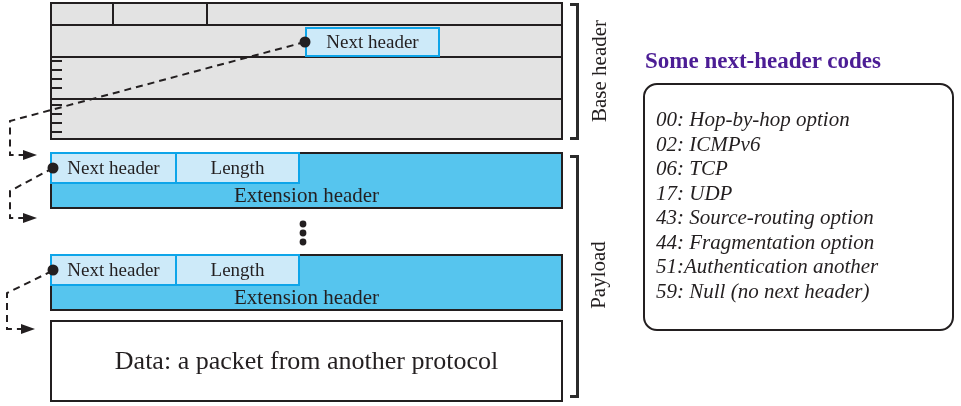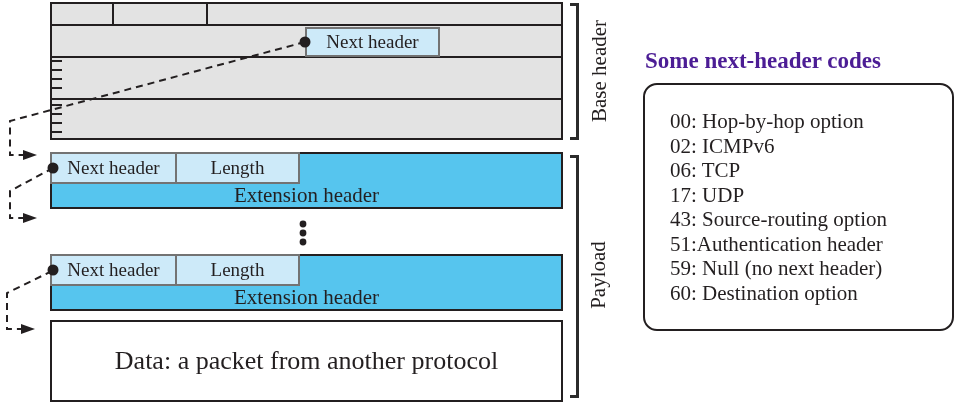--- a/index.html
+++ b/index.html
@@ -5,41 +5,41 @@
   html,body{margin:0;padding:0;background:#ffffff;}
   .stage{
     position:relative;width:961px;height:406px;overflow:hidden;
     font-family:"Liberation Serif","DejaVu Serif",serif;color:#231f20;background:#ffffff;
   }
   .abs{position:absolute;box-sizing:border-box;}
   .box-gray{background:#e3e3e3;border:2px solid #231f20;}
   .hline{background:#231f20;height:2px;}
   .vline{background:#231f20;width:2px;}
   .cell{
-    background:#cdeaf9;border:2px solid #737373;
+    background:#cdeaf9;border:2px solid #0ea5e9;
     display:flex;align-items:center;justify-content:center;
     font-size:19px;white-space:nowrap;
   }
   .ext-box{background:#56c5ee;border:2px solid #231f20;}
   .ext-label{
     display:flex;align-items:center;justify-content:center;
     font-size:21px;white-space:nowrap;text-align:center;
   }
   .data-box{
     background:#ffffff;border:2px solid #231f20;
     display:flex;align-items:center;justify-content:center;font-size:26px;
   }
   .bracket{border-top:3px solid #2b2b2b;border-right:3px solid #2b2b2b;border-bottom:3px solid #2b2b2b;}
   .vlabel{
     display:flex;align-items:center;justify-content:center;
     transform:rotate(-90deg);font-size:21px;white-space:nowrap;
   }
   .legend-title{font-weight:bold;font-size:23px;color:#4c1d95;white-space:nowrap;}
   .legend-box{background:#ffffff;border:2px solid #231f20;border-radius:14px;}
-  .legend-list{list-style:none;margin:14px;padding:10px 4px 0 11px;font-size:21px;line-height:24.5px;}
+  .legend-list{list-style:none;margin:0;padding:22px 4px 0 11px;font-size:21px;line-height:24.5px;font-style:italic;}
   svg.overlay{position:absolute;left:0;top:0;pointer-events:none;}
 </style>
 </head>
 <body>
 
 <div class="stage">
 
   <div class="abs box-gray" style="left:50px;top:2px;width:513px;height:138px;"></div>
 
   <div class="abs hline" style="left:52px;top:24px;width:509px;"></div>
@@ -82,23 +82,23 @@
   <div class="abs vlabel" style="left:538px;top:264px;width:120px;height:22px;">Payload</div>
 
   <div class="abs legend-title" style="left:645px;top:48px;">Some next-header codes</div>
   <div class="abs legend-box" style="left:643px;top:83px;width:311px;height:248px;">
     <ul class="legend-list">
       <li>00: Hop-by-hop option</li>
       <li>02: ICMPv6</li>
       <li>06: TCP</li>
       <li>17: UDP</li>
       <li>43: Source-routing option</li>
-      <li>51:Authentication header</li>
+      <li>44: Fragmentation option</li>
+      <li>51:Authentication another</li>
       <li>59: Null (no next header)</li>
-      <li>60: Destination option</li>
     </ul>
   </div>
 
   <svg class="overlay" width="961" height="406" viewBox="0 0 961 406">
 
     <g stroke="#231f20" stroke-width="2">
       <line x1="52" y1="61" x2="62" y2="61"></line>
       <line x1="52" y1="70" x2="62" y2="70"></line>
       <line x1="52" y1="79" x2="62" y2="79"></line>
       <line x1="52" y1="88" x2="62" y2="88"></line>

